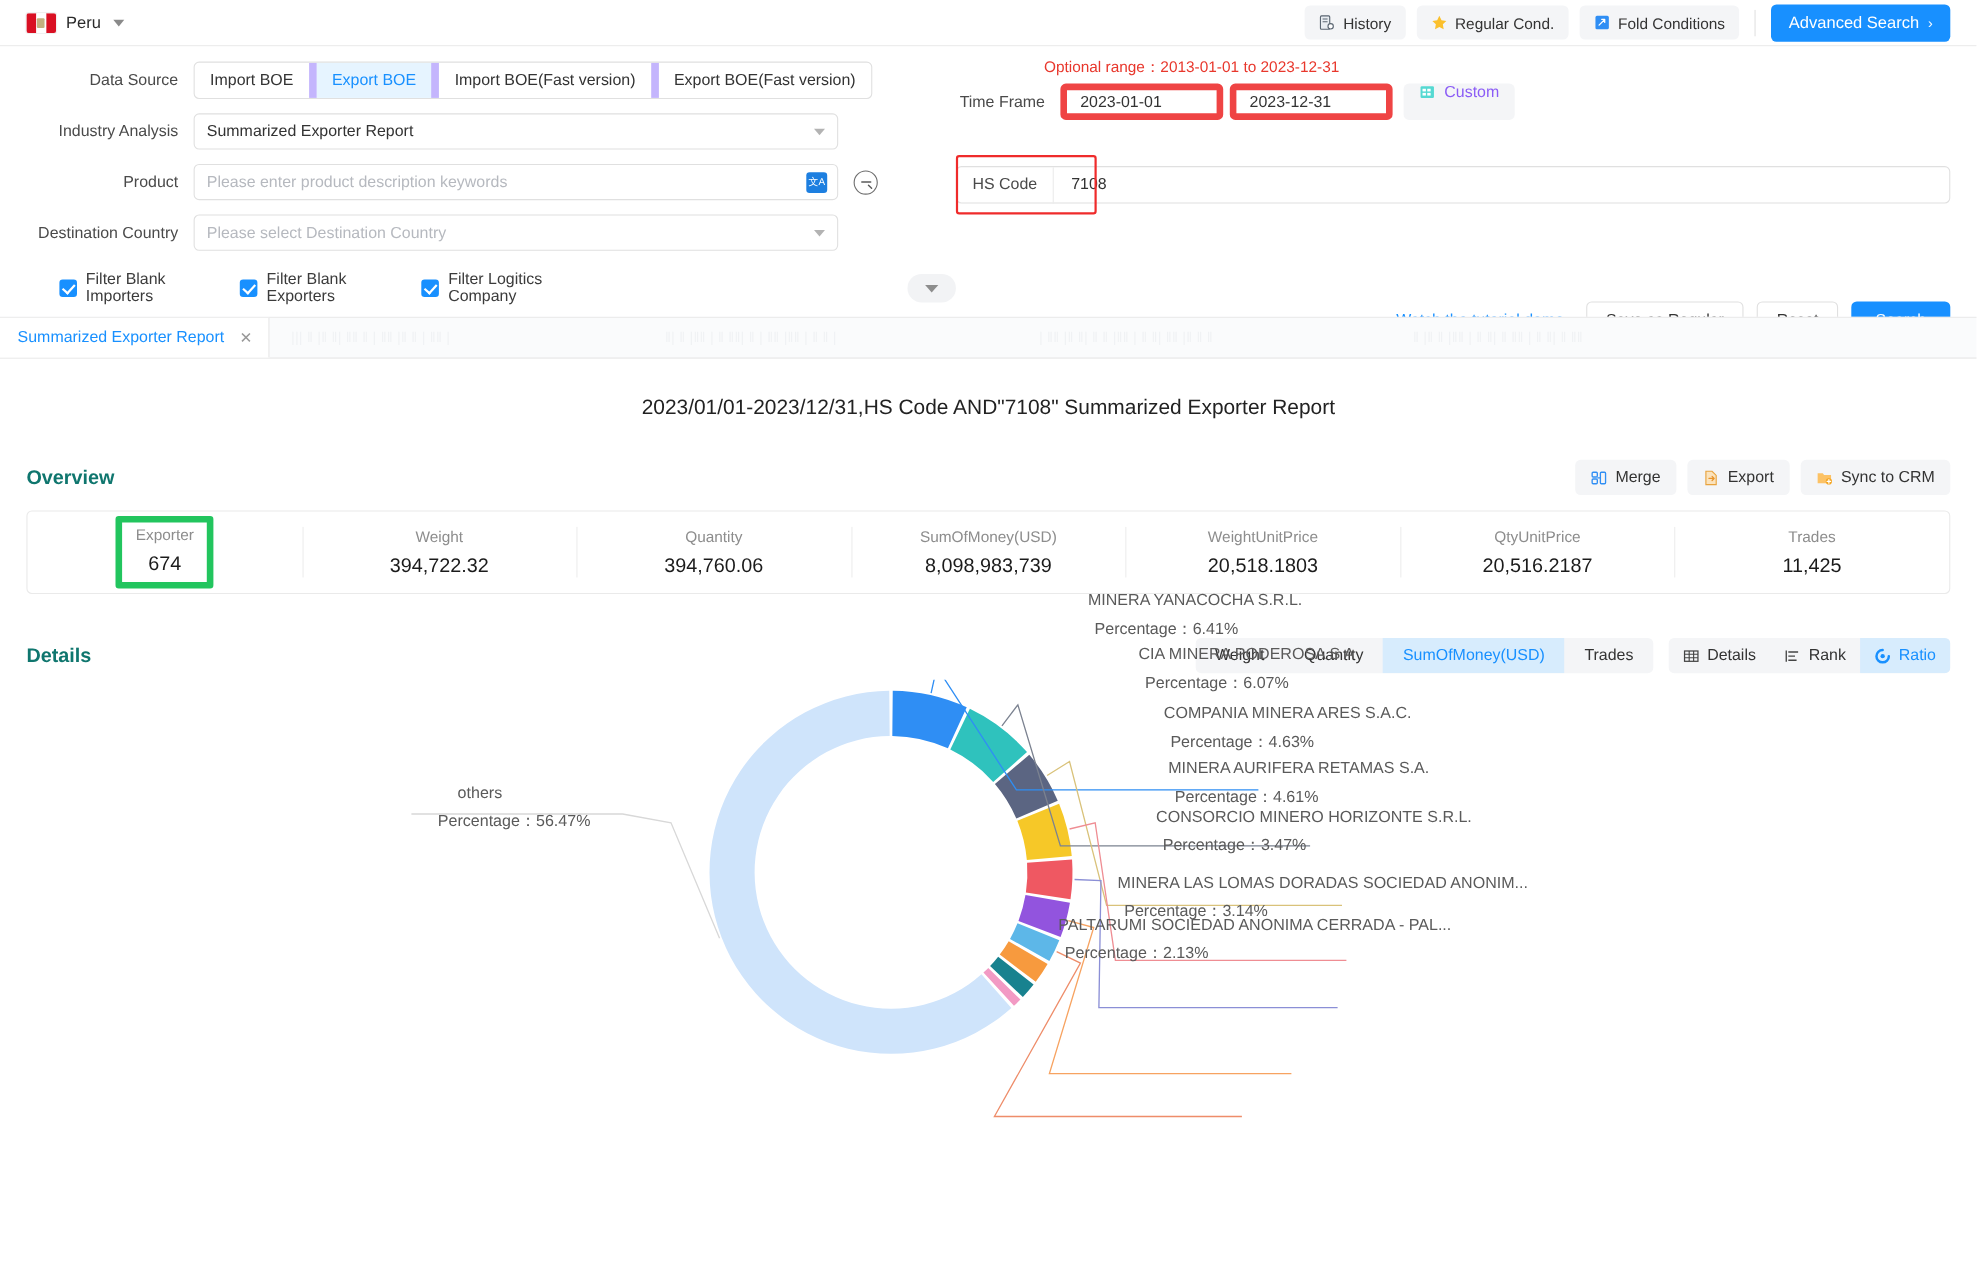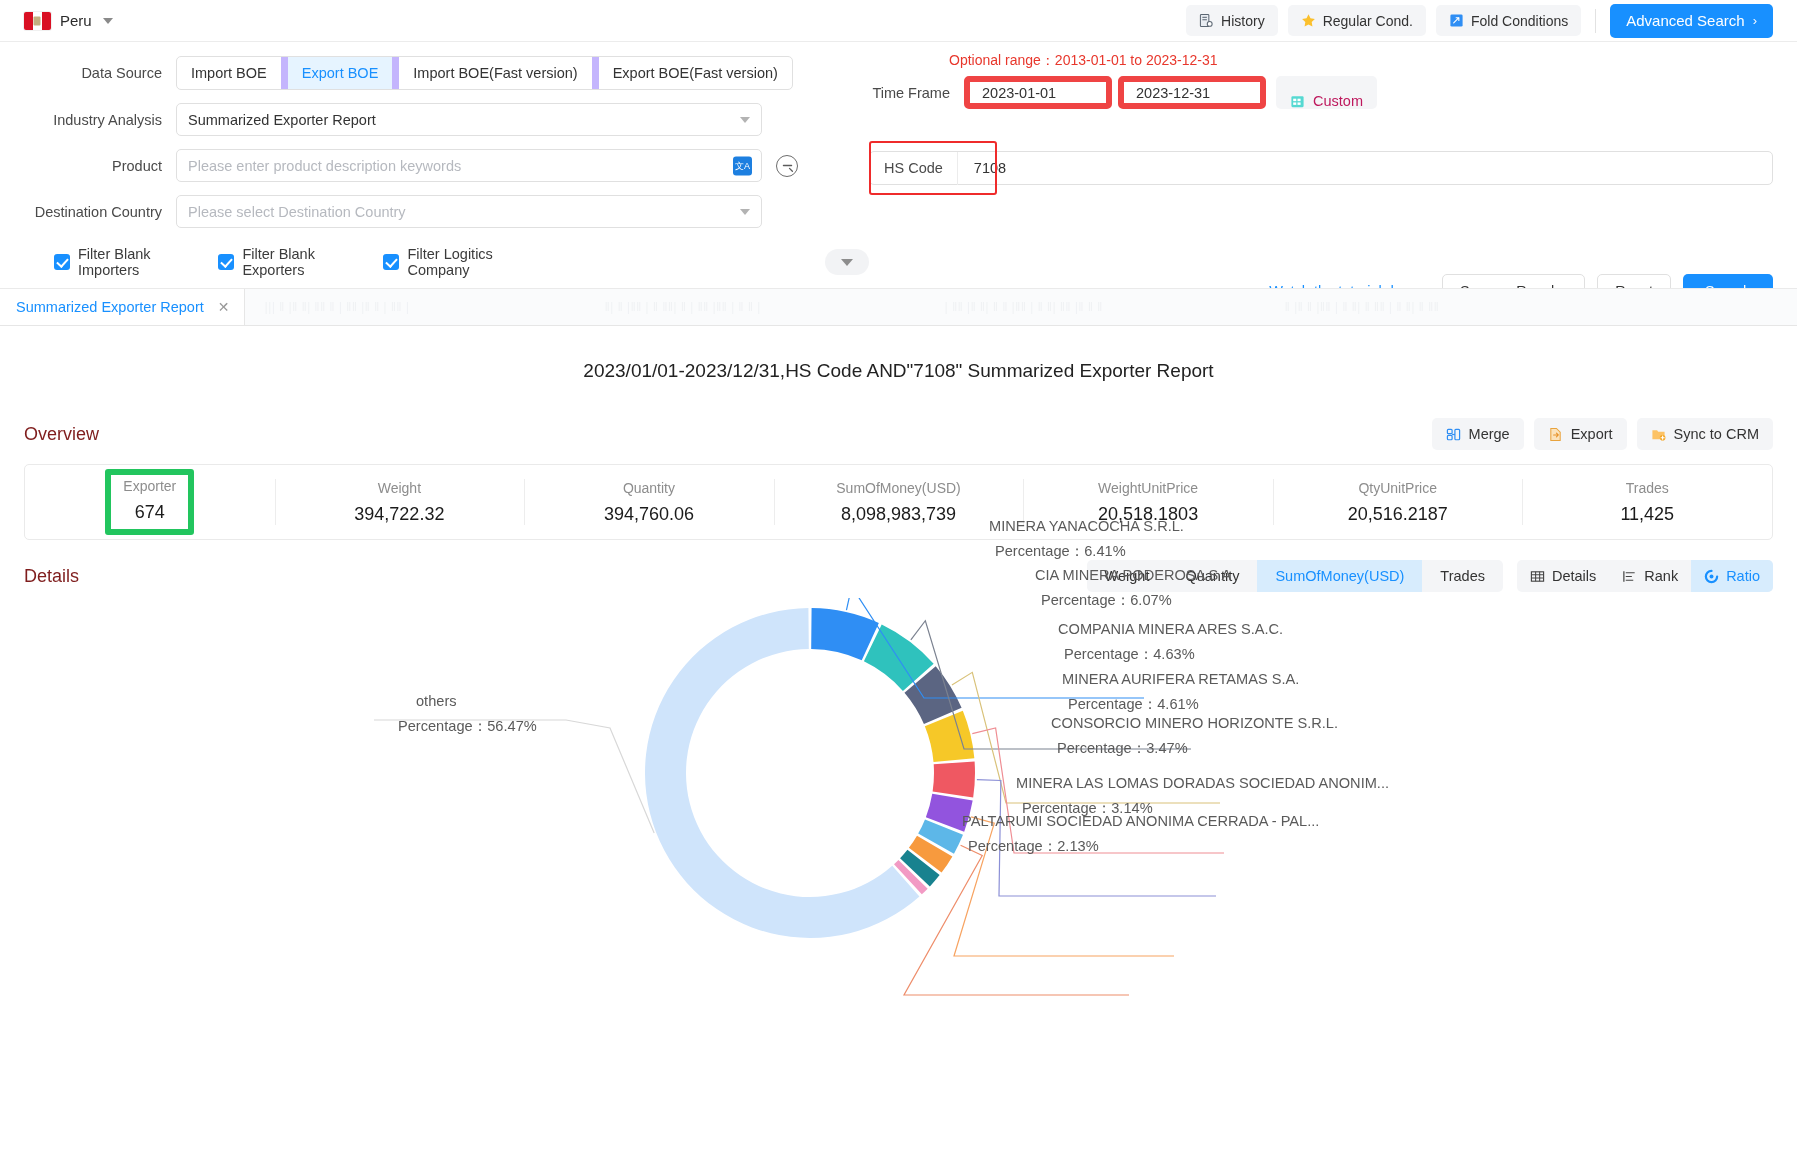--- a/index.html
+++ b/index.html
@@ -130,22 +130,22 @@
     font-size: 14px; color: #e8372c; white-space: nowrap;
   }
   .tf-row { display: flex; align-items: center; margin-top: 20px; }
   .tf-label { font-size: 14.5px; color: #4a4a4a; width: 95px; text-align: right; padding-right: 14px; flex: none;}
   .date-in {
     width: 148px; height: 33px; border: 6px solid #ef4444; border-radius: 5px;
     display: flex; align-items: center; padding: 0 12px; font-size: 14.5px; color: #333;
     margin-right: 6px; background: #fff; cursor: pointer;
   }
   .custom-btn {
-    height: 33px; display:inline-flex;align-items:flex-end;gap:8px;padding:0 14px;
-    background:#f4f5f7;border-radius:5px;font-size:14.5px;color:#be185d;cursor:pointer;margin-left:4px;
+    height: 33px; display:inline-flex;align-items:flex-start;gap:8px;padding:0 14px;
+    background:#f4f5f7;border-radius:5px;font-size:14.5px;color:#8b5cf6;cursor:pointer;margin-left:4px;
   }
   .hs-wrap { position: relative; margin-top: 42px; display: flex; align-items: center; }
   .hs-field {
     flex: 1; height: 34px; border: 1px solid #e0e0e0; border-radius: 5px;
     display: flex; align-items: center; background: #fff;
   }
   .hs-key {
     font-size: 14.5px; color: #4a4a4a; padding: 0 14px; white-space: nowrap;
   }
   .hs-sep { width: 1px; height: 33px; background: #ececec; }
@@ -184,21 +184,21 @@
     position: absolute; top: 10px; font-size: 13px; color: #c9cfd6; white-space: nowrap;
     letter-spacing: .2px;
   }
 
   
   .report { padding: 0 24px; }
   .report-title {
     text-align: center; font-size: 19px; color: #222; margin: 34px 0 0 0; font-weight: 400;
   }
   .sec-head { display: flex; align-items: center; margin-top: 36px; }
-  .sec-title { font-size: 18px; font-weight: normal; color: #7f1d1d; text-align: right; }
+  .sec-title { font-size: 18px; font-weight: bold; color: #0f766e; text-align: right; }
   .sec-actions { margin-left: auto; display: flex; gap: 10px; }
   .pill {
     height: 32px; display:inline-flex;align-items:center;gap:8px;padding:0 14px;
     background:#f4f5f7;border-radius:5px;font-size:14.5px;color:#333;cursor:pointer;white-space:nowrap;
   }
 
   .stats {
     margin-top: 14px; border: 1px solid #eaeaea; border-radius: 5px; height: 76px;
     display: flex; align-items: center; background: #fff;
   }
@@ -206,21 +206,21 @@
   .stat + .stat::before {
     content:""; position: absolute; left: 0; top: 50%; transform: translateY(-50%);
     width: 1px; height: 46px; background: #ededed;
   }
   .stat .k { font-size: 14px; color: #8d8d8d; }
   .stat .v { font-size: 18px; color: #1b1b1b; margin-top: 8px; }
   .stat.marked .inner {
     display: inline-block; border: 6px solid #22c55e; border-radius: 3px; padding: 3px 12px 6px 12px;
   }
 
-  .details-head { display: flex; align-items: center; margin-top: 20px; }
+  .details-head { display: flex; align-items: center; margin-top: 40px; }
   .seg2 {
     margin-left: auto; display: inline-flex; background: #f4f5f7; border-radius: 5px; overflow: hidden;
   }
   .seg2 > div {
     height: 32px; line-height: 32px; padding: 0 18px; font-size: 14.5px; color: #333; cursor: pointer;
   }
   .seg2 > div.on { background: #d7ecfd; color: #1890ff; }
   .seg3 {
     margin-left: 14px; display: inline-flex; background: #f4f5f7; border-radius: 5px; overflow: hidden;
   }

